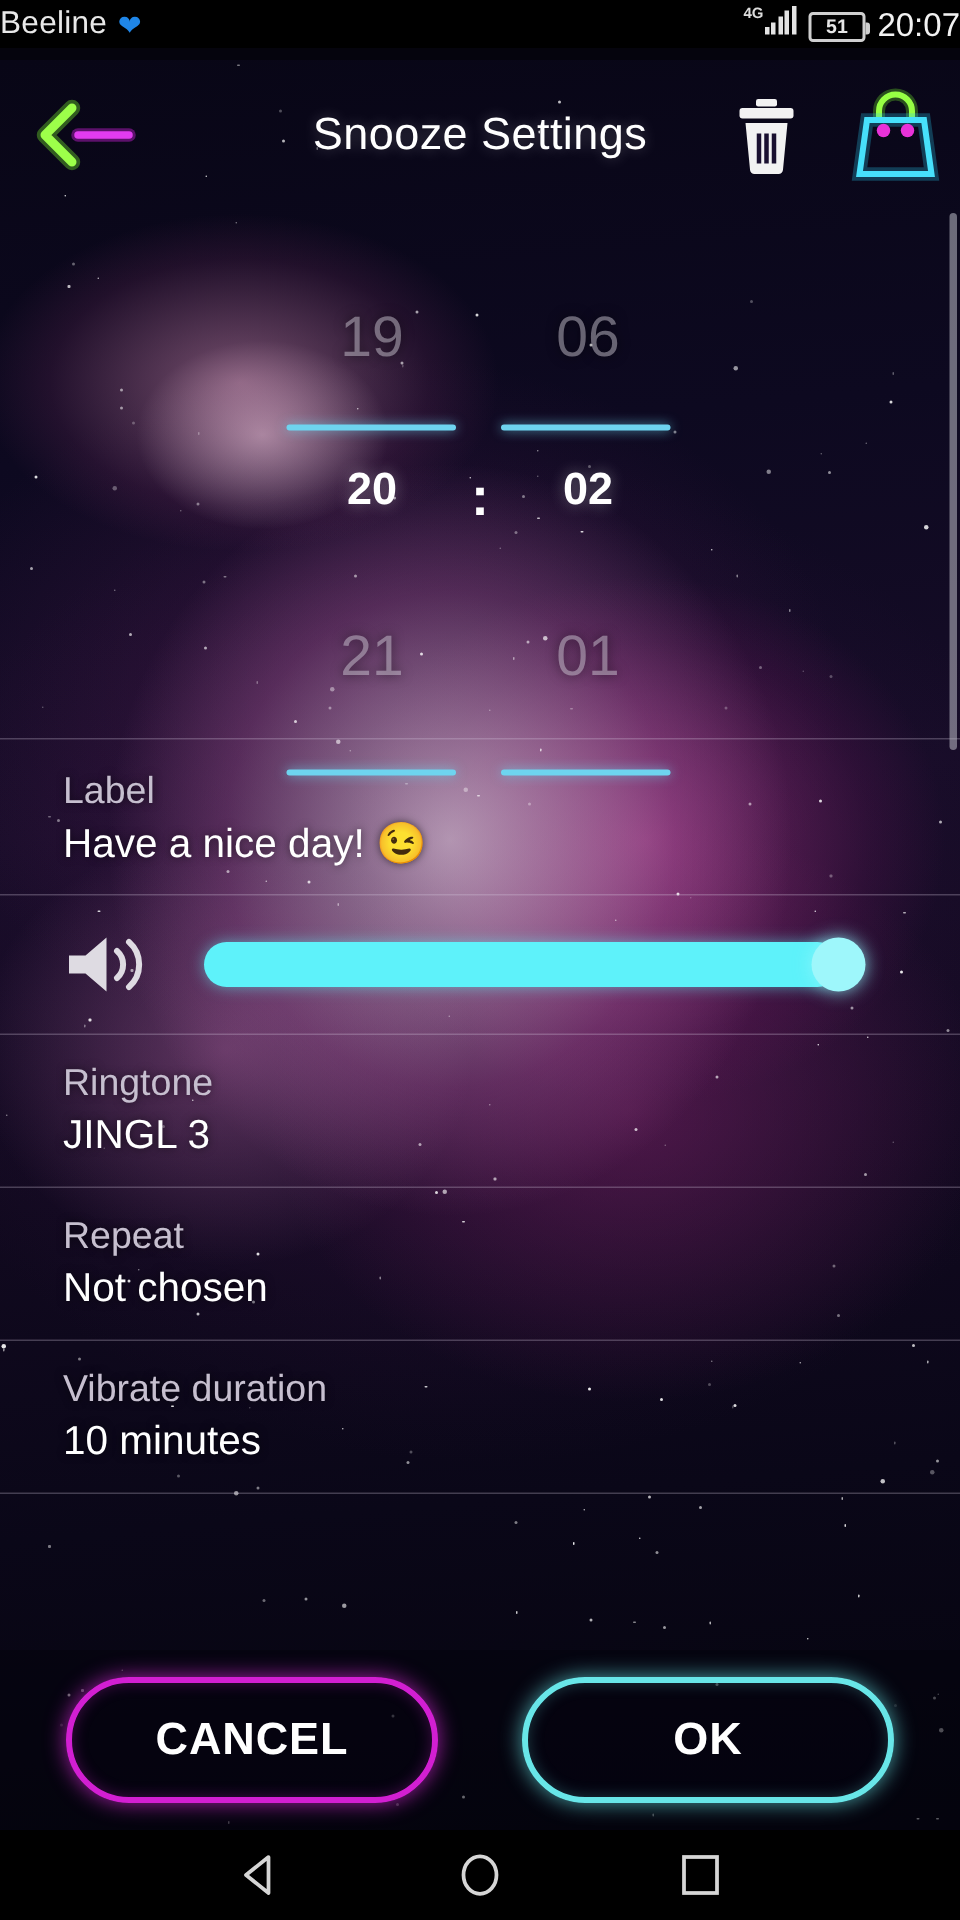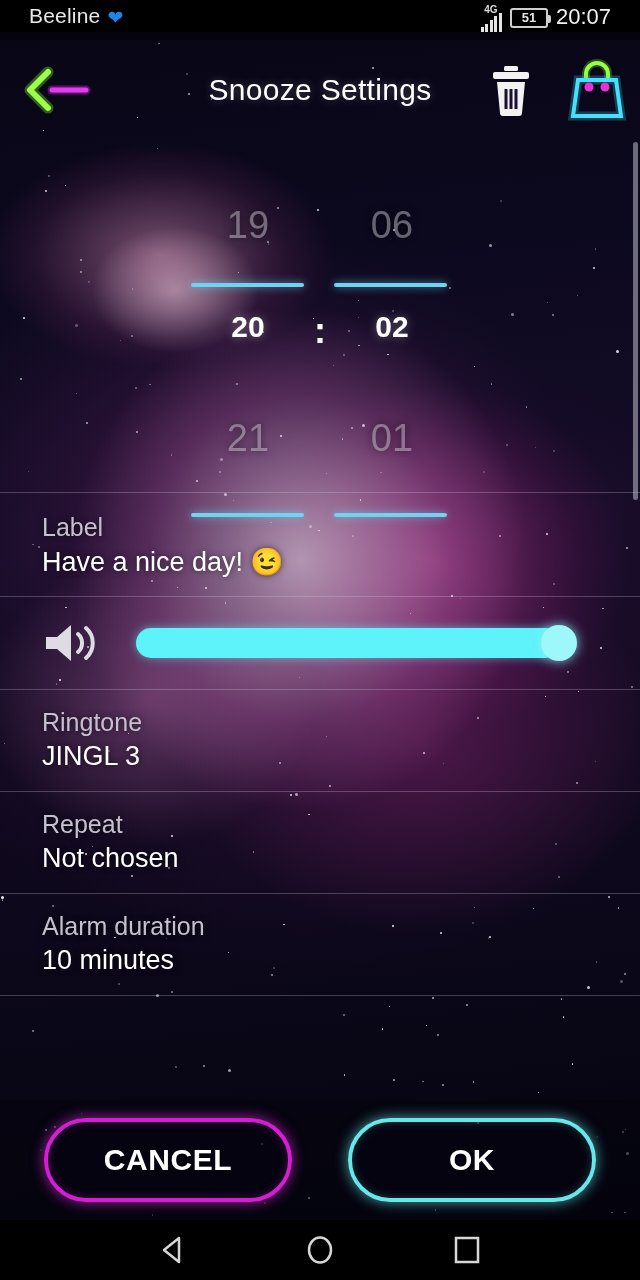--- a/index.html
+++ b/index.html
@@ -15,29 +15,29 @@
     background: #05040d;
     overflow: hidden;
   }
 
   
   #status-bar {
     position: absolute; top: 0; left: 0;
     width: 640px; height: 32px;
     background: #000;
     display: flex; align-items: center;
-    padding: 0 29px;
+    padding: 0 0;
     z-index: 40;
   }
   .carrier {
     color: #e8e8e8; font-size: 21px; letter-spacing: .2px;
   }
   .heart-icon { margin-left: 7px; font-size: 19px; color: #1f86e8; position: relative; top: 1px; }
   .status-right { margin-left: auto; display: flex; align-items: flex-end; gap: 8px; }
-  .net-wrap { display: flex; align-items: center; height: 24px; flex-direction: column; }
+  .net-wrap { display: flex; align-items: flex-start; height: 24px; }
   .net-g { color: #dcdcdc; font-size: 10px; line-height: 9px; font-weight: bold; margin-right: 1px; text-align:left; }
   .bars { display: flex; align-items: flex-end; gap: 1.5px; height: 18px; }
   .bars i { display:block; width: 3px; background: #e4e4e4; }
   .bars i:nth-child(1){height:5px}
   .bars i:nth-child(2){height:8px}
   .bars i:nth-child(3){height:12px}
   .bars i:nth-child(4){height:16px}
   .bars i:nth-child(5){height:19px}
   .battery {
     position: relative; width: 38px; height: 20px;
@@ -535,21 +535,21 @@
     <div class="divider"></div>
 
     <div class="row" id="row-repeat">
       <div class="row-label">Repeat</div>
       <div class="row-value">Not chosen</div>
     </div>
 
     <div class="divider"></div>
 
     <div class="row" id="row-snooze">
-      <div class="row-label">Alarm duration</div>
+      <div class="row-label">Vibrate duration</div>
       <div class="row-value">10 minutes</div>
     </div>
 
     <div class="divider"></div>
 
 
   </div>
 
   <div id="scrollbar"></div>
 

